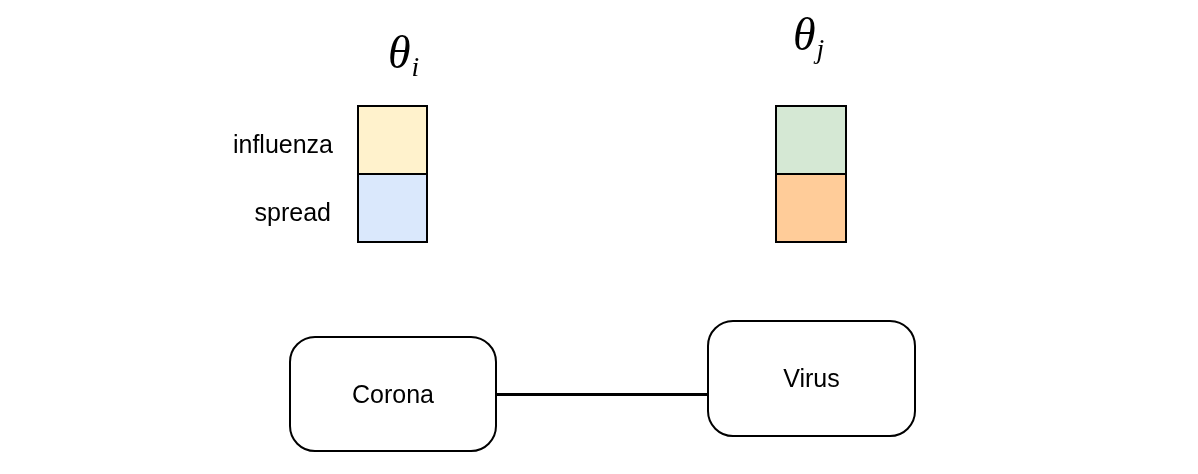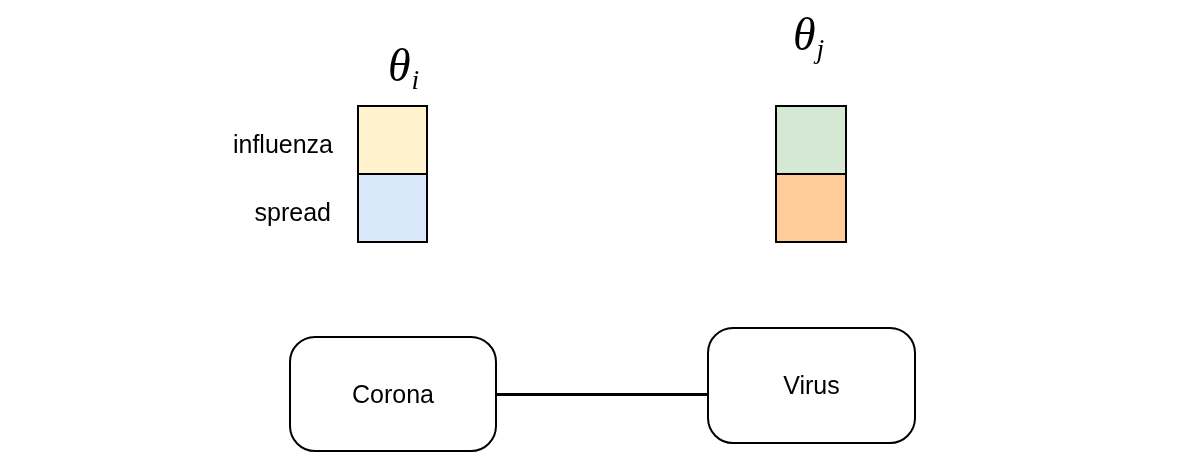--- a/index.html
+++ b/index.html
@@ -25,21 +25,21 @@
     font-size: 46px;
     line-height: 1;
     white-space: nowrap;
   }
   .theta .sub {
     font-size: 0.6em;
     position: relative;
     top: 0.28em;
     margin-left: 1px;
   }
-  .theta-i { left: 388px; top: 30px; margin-top: 13px; }
+  .theta-i { left: 388px; top: 30px; }
   .theta-j { left: 793px; top: 12px; text-align: center; }
 
   
   .stack {
     position: absolute;
     top: 105px;
   }
   .stack-left  { left: 357px; width: 71px; }
   .stack-right { left: 775px; width: 72px; }
   .cell {
@@ -68,21 +68,21 @@
     box-sizing: border-box;
     background: #ffffff;
     border: 2.5px solid #000000;
     border-radius: 26px;
     display: flex;
     align-items: center;
     justify-content: center;
     font-size: 25px;
   }
   .node-corona { left: 289px; top: 336px; width: 208px; height: 116px; }
-  .node-virus  { left: 707px; top: 327px; width: 209px; height: 117px; }
+  .node-virus  { left: 707px; top: 320px; width: 209px; height: 117px; }
 
   
   .edge {
     position: absolute;
     left: 497px;
     top: 393px;
     width: 210px;
     height: 2.5px;
     background: #000000;
   }

